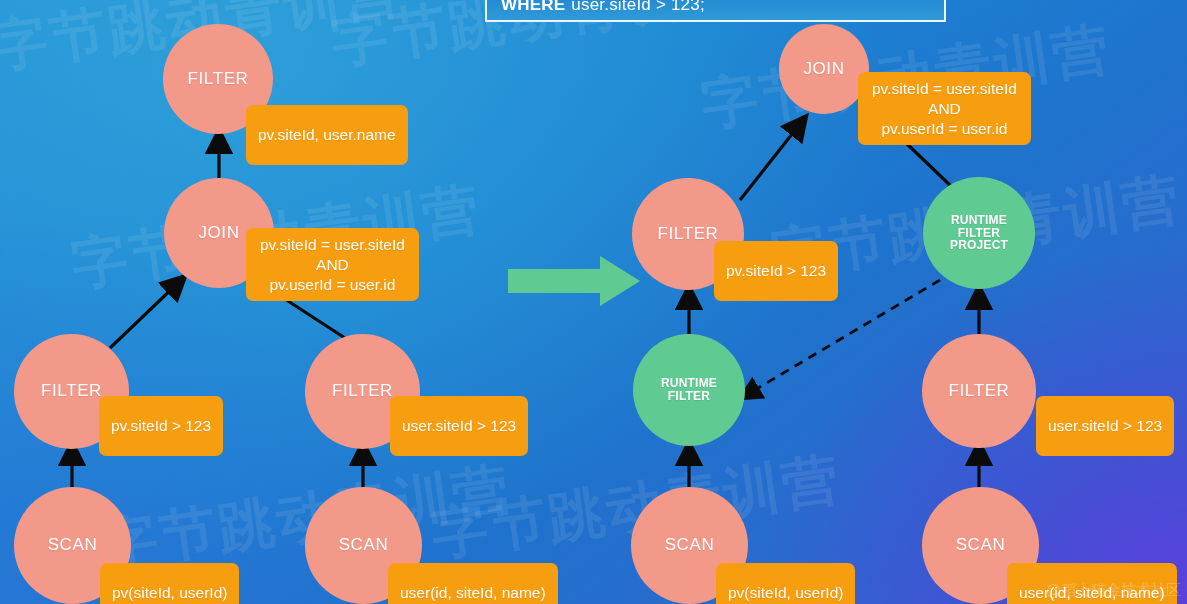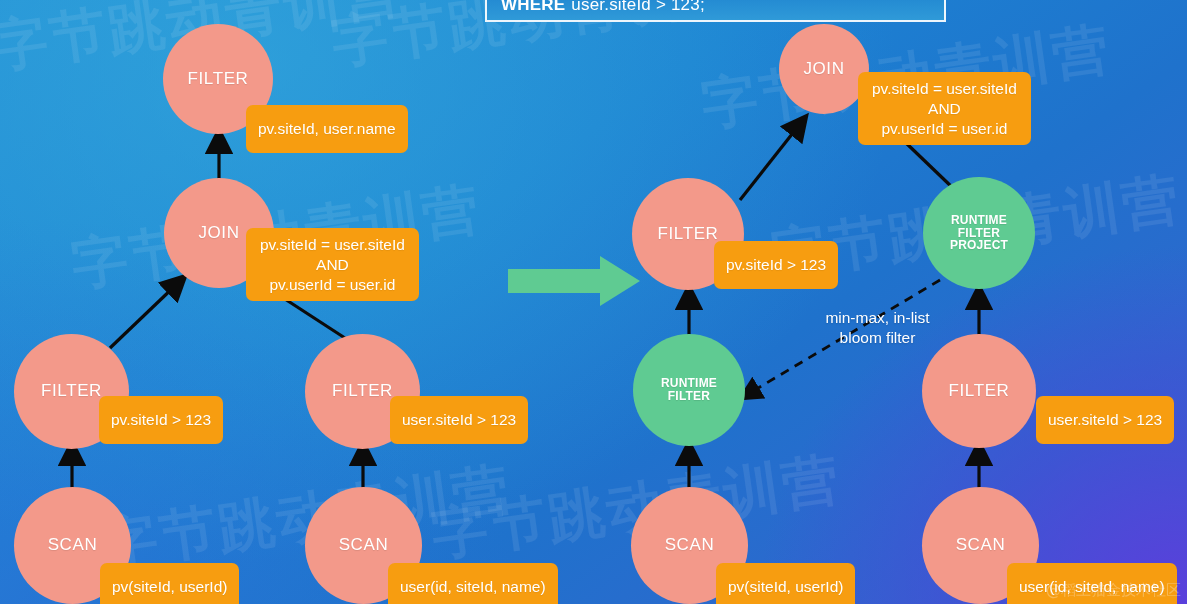--- a/index.html
+++ b/index.html
@@ -37,21 +37,21 @@
   .node.salmon{background:#f3998a;}
   .node.green{background:#5fcb92;}
   .node .lbl{
     font-size:17px;letter-spacing:0.6px;
     text-shadow:0 1px 1px rgba(0,0,0,0.10);
   }
   .node.green .lbl{font-weight:bold;font-size:12px;letter-spacing:0.2px;}
 
   .tag{
     position:absolute;background:#f79d10;color:#ffffff;
-    border-radius:7px;padding:14px 12px;
+    border-radius:7px;padding:20px 12px;
     font-size:15.5px;text-align:center;line-height:1.28;
     white-space:nowrap;box-sizing:border-box;
     text-shadow:0 1px 1px rgba(0,0,0,0.08);
   }
   .tag.multi{padding:7px 14px;}
 
   .sqlbox{
     position:absolute;
     border:2px solid rgba(255,255,255,0.92);
     border-top:none;
@@ -113,24 +113,20 @@
     <line x1="979" y1="338" x2="979" y2="296" stroke="#0b0b0b" stroke-width="3.2" marker-end="url(#ah)"></line>
     <line x1="979" y1="490" x2="979" y2="452" stroke="#0b0b0b" stroke-width="3.2" marker-end="url(#ah)"></line>
 
     <line x1="940" y1="280" x2="748" y2="394" stroke="#0b0b0b" stroke-width="2.8" stroke-dasharray="9 7" marker-end="url(#ah)"></line>
   </svg>
 
   <svg class="bigarrow" style="left:508px;top:256px;width:132px;height:50px;" viewBox="0 0 132 50">
     <path d="M0,13 L92,13 L92,0 L132,25 L92,50 L92,37 L0,37 Z" fill="#5fcb92"></path>
   </svg>
 
-  <div class="edgelabel" style="left:770px;top:308px;width:215px;">
-      <div>min-max, in-list</div>
-      <div>bloom filter</div>
-    </div>
 
   <div id="nodes">
       <div class="node salmon" style="left: 163px; top: 24px; width: 110px; height: 110px;">
         <div class="lbl">
           <div>FILTER</div>
         </div>
       </div>
       <div class="tag" style="left: 246px; top: 105px;">
         <div>pv.siteId, user.name</div>
       </div>

